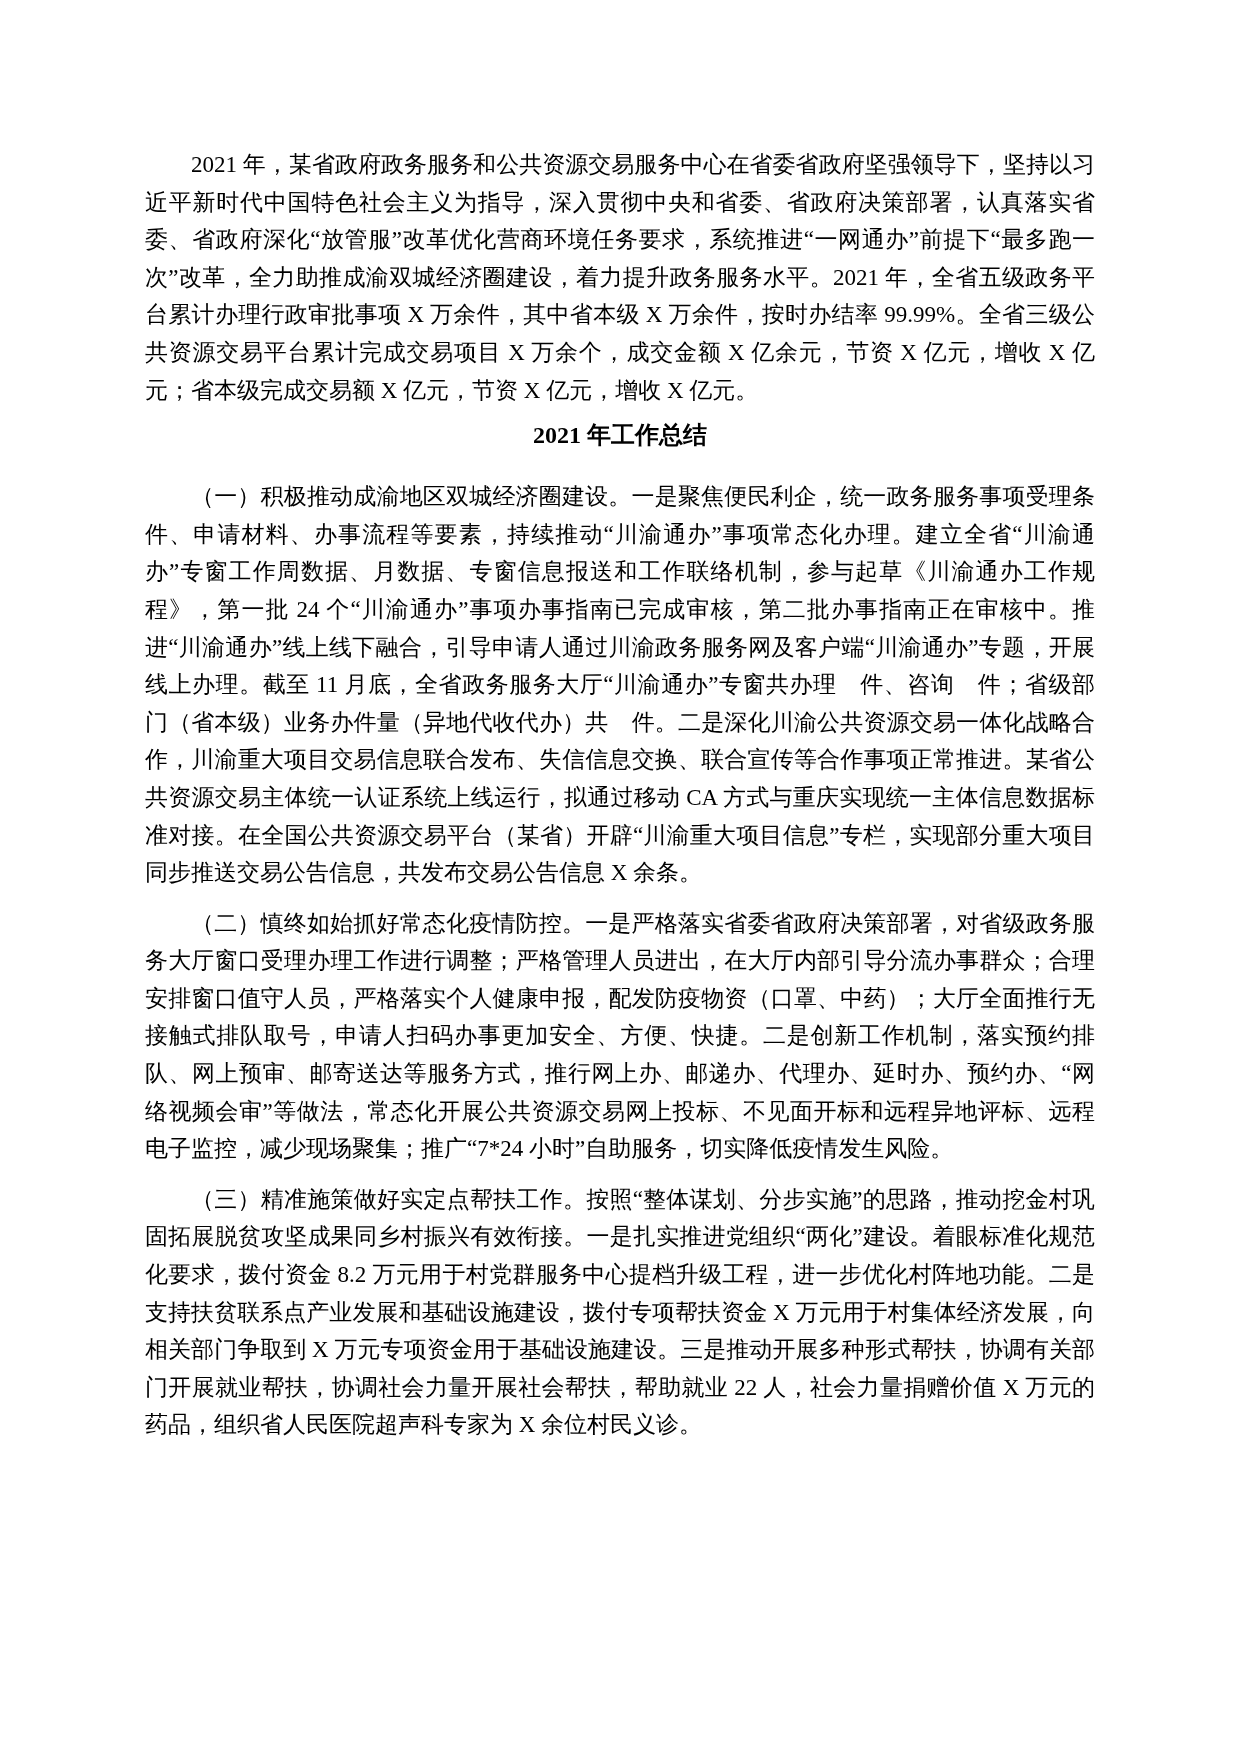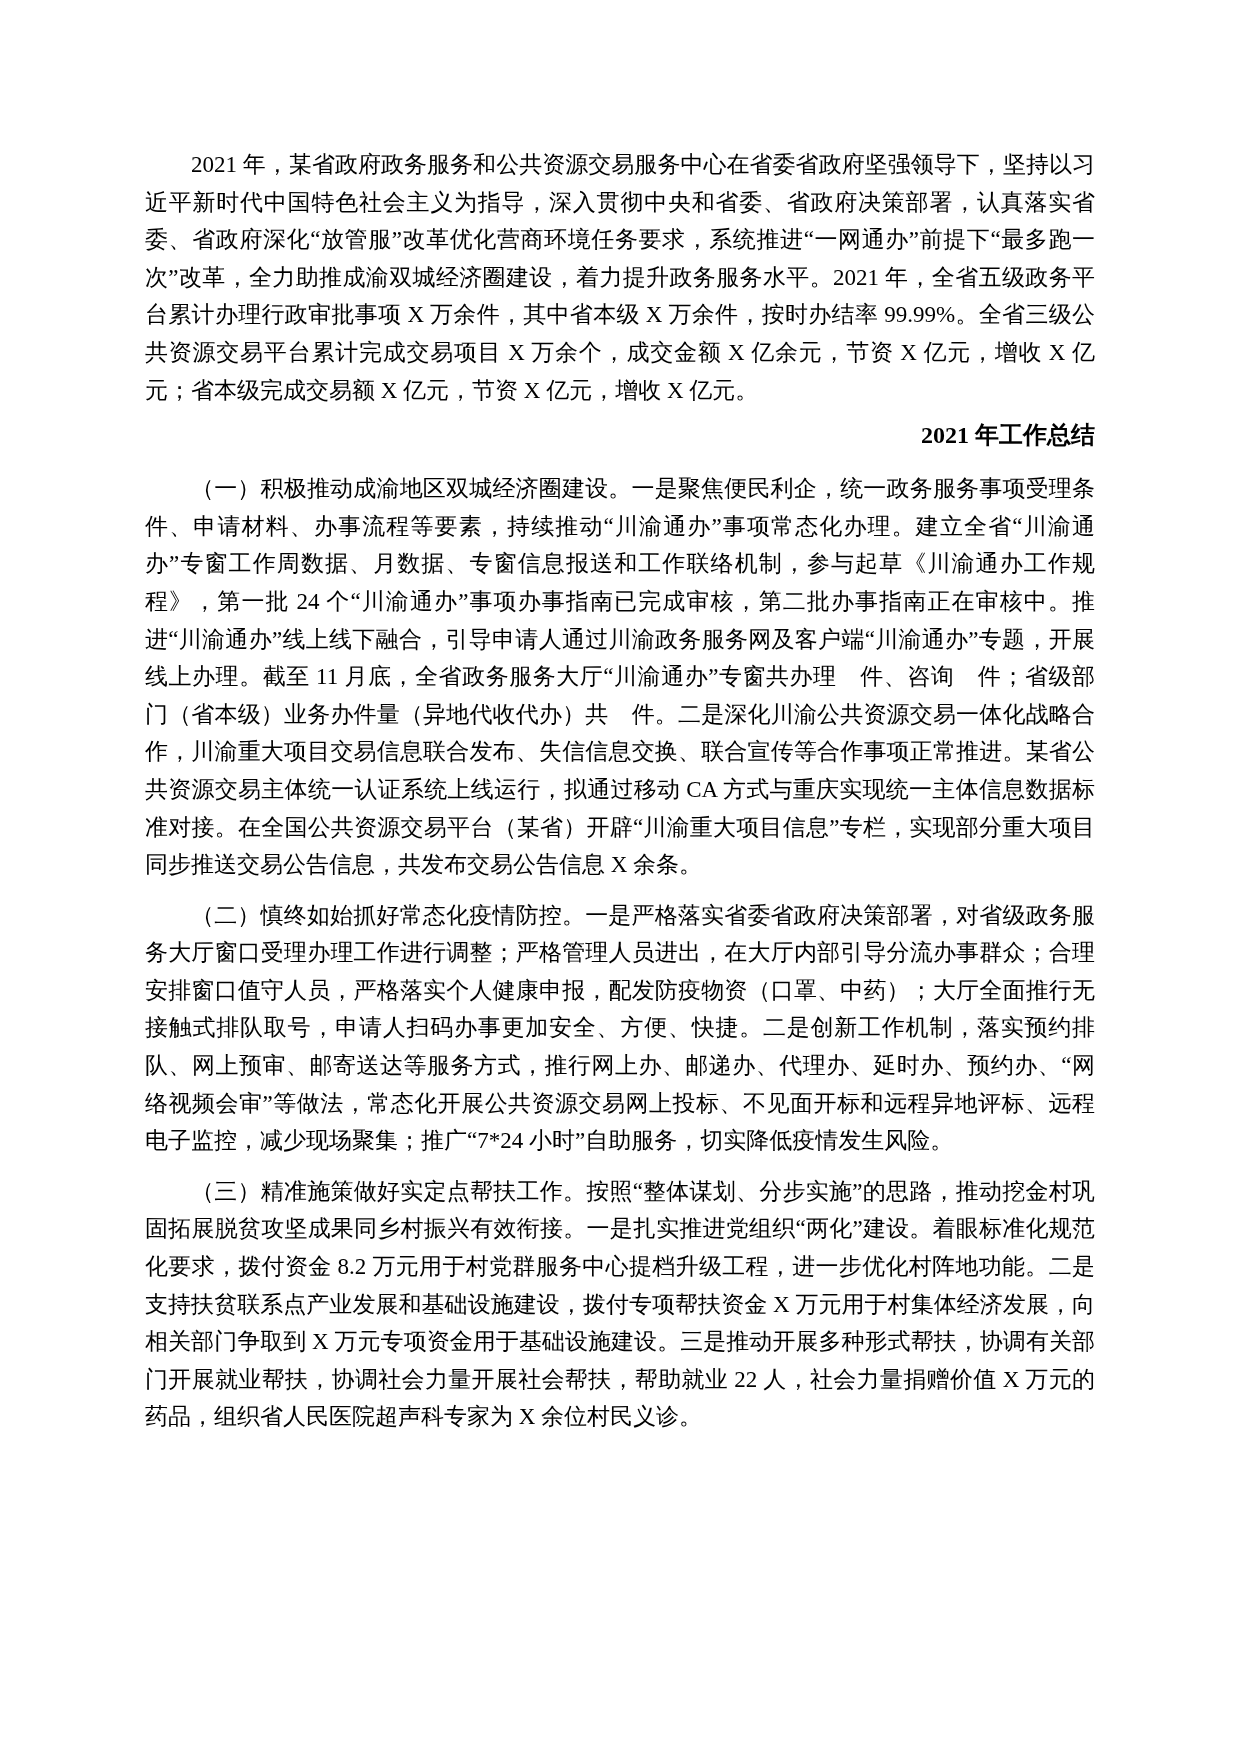--- a/index.html
+++ b/index.html
@@ -25,22 +25,22 @@
     margin: 0 0 13px 0;
     word-break: break-all;
   }
   .intro-par {
     margin-bottom: 7px;
   }
   .doc-title {
     font-size: 24px;
     line-height: 38px;
     font-weight: bold;
-    text-align: right;
-    margin: 6px 0 16px 0;
+    text-align: center;
+    margin: 6px 0 24px 0;
   }
   .sec-heading {
     font-size: 23.5px;
     line-height: 38px;
     font-weight: bold;
     text-align: center;
     margin: 0 0 14px 0;
   }
 </style>
 </head>

